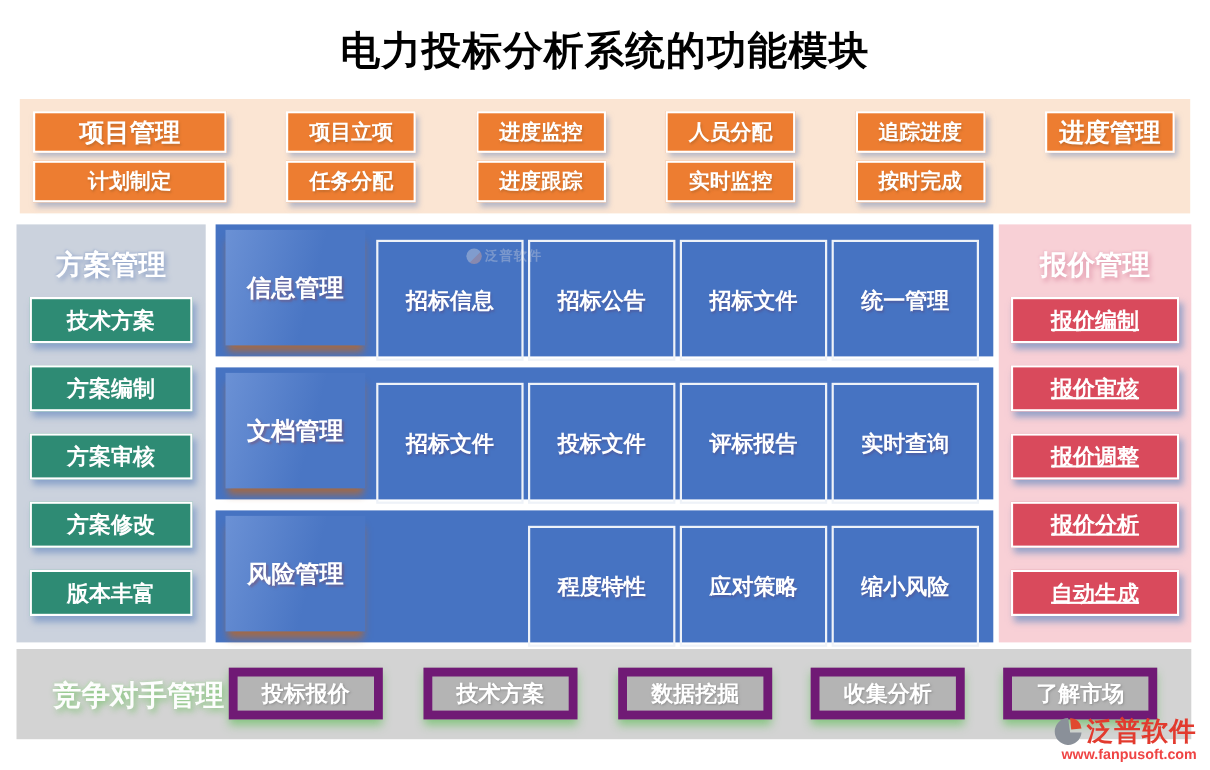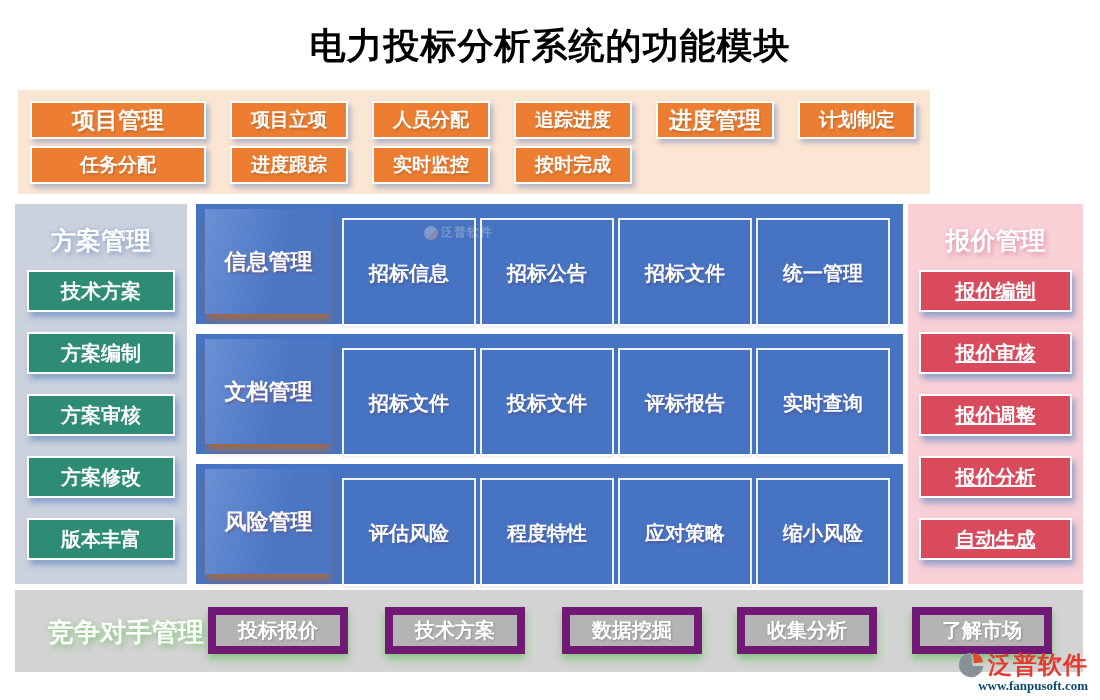--- a/index.html
+++ b/index.html
@@ -4,21 +4,21 @@
 <style>
   * { margin:0; padding:0; box-sizing:border-box; }
   html,body { width:1100px; height:700px; background:#ffffff; overflow:hidden;
     font-family:"Liberation Serif","DejaVu Serif",serif; }
   body { position:relative; }
 
   .page-title { position:absolute; top:22px; left:0; width:100%; text-align:center;
     font-size:36px; font-weight:bold; color:#000; letter-spacing:1px; }
 
   
-  .top-band { position:absolute; left:18px; top:90px; width:912px; height:104px;
+  .top-band { position:absolute; left:18px; top:90px; width:1064px; height:104px;
     background:#fbe5d3; display:grid;
     grid-template-columns:176px 118px 118px 118px 118px 118px;
     grid-auto-rows:38px; row-gap:7px; justify-content:space-between;
     padding:11px 14px 10px 12px; }
   .btn { display:flex; align-items:center; justify-content:center;
     color:#fff; font-weight:bold; text-align:center; }
   .btn-orange { background:#ed7d31; border:2px solid #fff; font-size:19px;
     box-shadow:3px 4px 5px rgba(130,150,190,.6);
     text-shadow:1px 2px 2px rgba(150,90,40,.45); }
   .btn-orange.btn-main { font-size:23px; }
@@ -67,31 +67,32 @@
   .btn-gray { position:absolute; top:17px; width:140px; height:47px;
     background:#b4b4b4; border:8px solid #701a75; font-size:20px;
     box-shadow:0 5px 8px rgba(125,195,120,.9);
     text-shadow:1px 1px 2px rgba(120,120,120,.6); }
   .gb0 { left:193px; } .gb1 { left:370px; } .gb2 { left:547px; } .gb3 { left:722px; } .gb4 { left:897px; }
 
   
   .brand { position:absolute; right:12px; top:649px; text-align:right; z-index:5; }
   .brand-row { display:flex; align-items:center; justify-content:flex-end; gap:2px; }
   .brand-name { font-size:24px; font-weight:bold; color:#e23a2e; letter-spacing:1px; }
-  .brand-url { font-size:13px; font-weight:bold; color:#0c4a6e; margin-top:-3px;
-    font-family:Liberation Serif, serif; }
+  .brand-url { font-size:13px; font-weight:bold; color:#ef4444; margin-top:-3px;
+    font-family:Liberation Sans, sans-serif; }
 </style>
 </head>
 <body>
 
 <div class="page-title">电力投标分析系统的功能模块</div>
 
 <div class="top-band">
   <div class="btn btn-orange btn-main">项目管理</div>
   <div class="btn btn-orange">项目立项</div>
+  <div class="btn btn-orange">进度监控</div>
   <div class="btn btn-orange">人员分配</div>
   <div class="btn btn-orange">追踪进度</div>
   <div class="btn btn-orange btn-main">进度管理</div>
   <div class="btn btn-orange">计划制定</div>
   <div class="btn btn-orange">任务分配</div>
   <div class="btn btn-orange">进度跟踪</div>
   <div class="btn btn-orange">实时监控</div>
   <div class="btn btn-orange">按时完成</div>
 </div>
 
@@ -119,21 +120,20 @@
 <div class="center-panel cp1">
   <div class="center-header">文档管理</div>
   <div class="center-cell cc0">招标文件</div>
   <div class="center-cell cc1">投标文件</div>
   <div class="center-cell cc2">评标报告</div>
   <div class="center-cell cc3">实时查询</div>
 </div>
 
 <div class="center-panel cp2">
   <div class="center-header">风险管理</div>
-  <div class="center-cell cc0">评估风险</div>
   <div class="center-cell cc1">程度特性</div>
   <div class="center-cell cc2">应对策略</div>
   <div class="center-cell cc3">缩小风险</div>
 </div>
 
 <div class="side-panel right-panel">
   <div class="side-header">报价管理</div>
   <div class="btn btn-red st0">报价编制</div>
   <div class="btn btn-red st1">报价审核</div>
   <div class="btn btn-red st2">报价调整</div>

